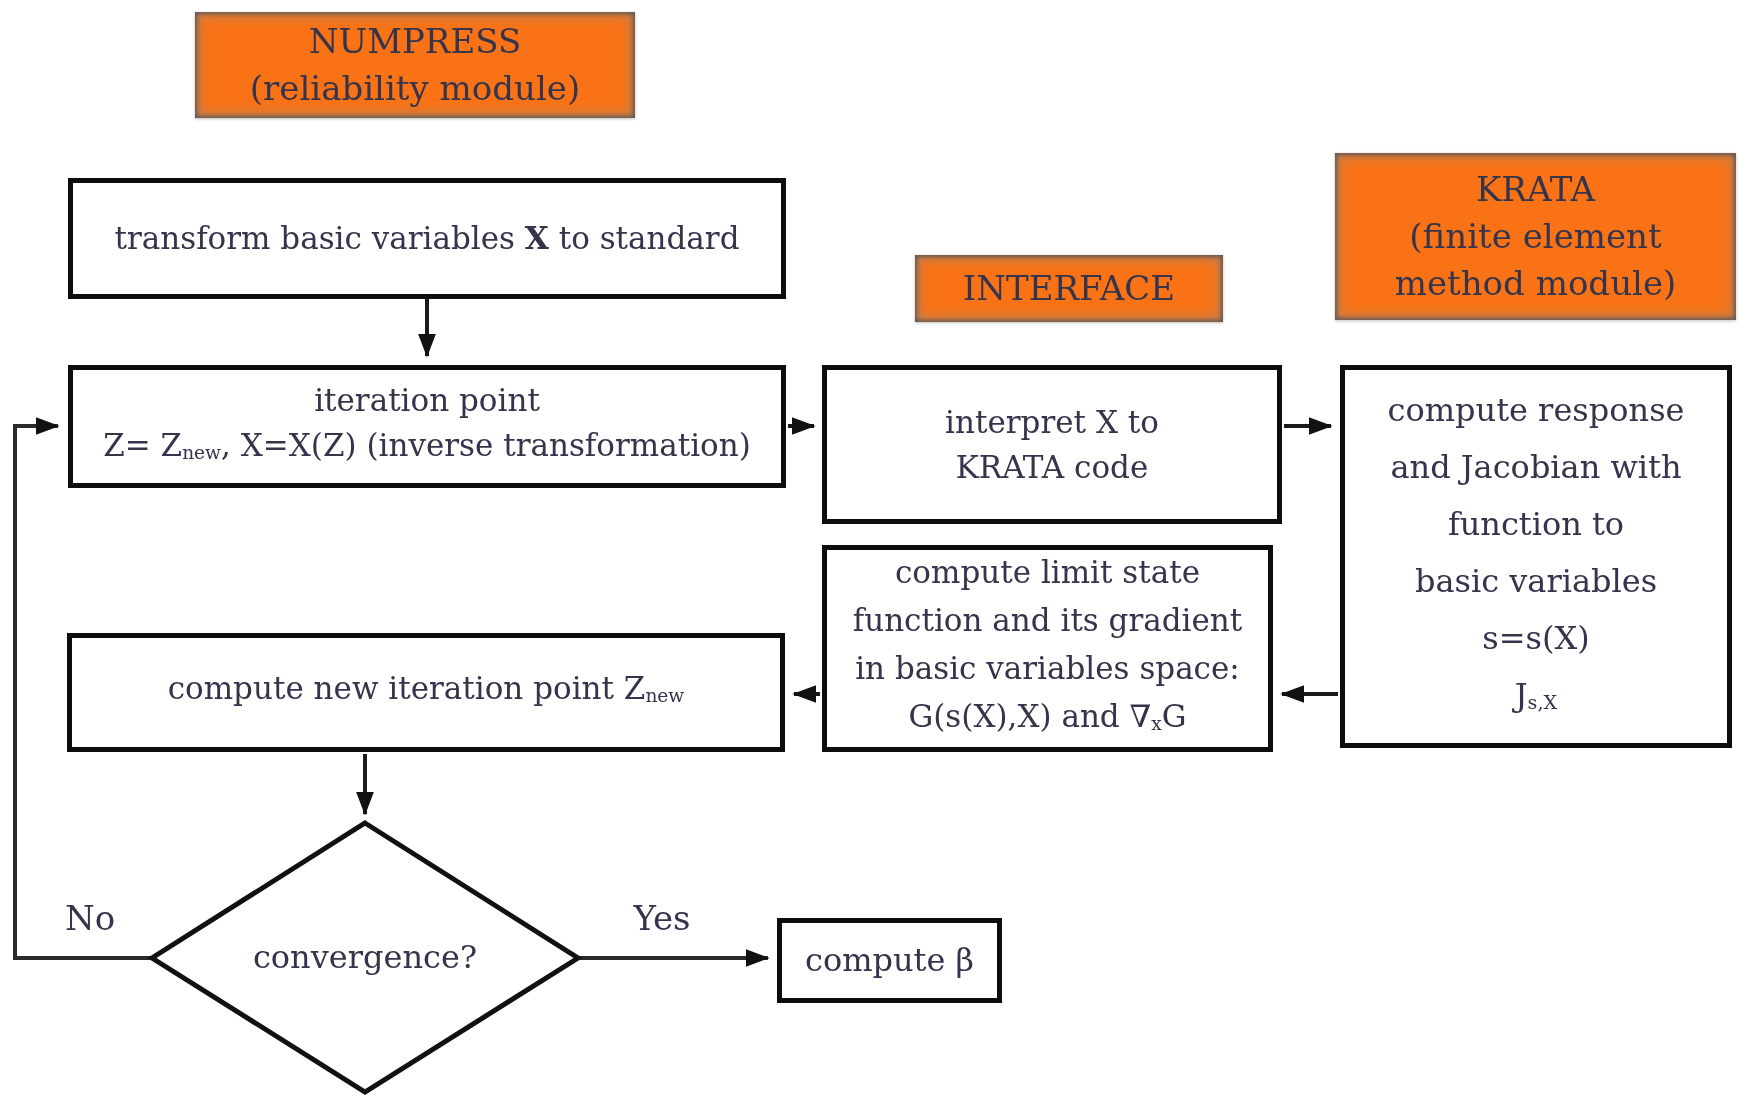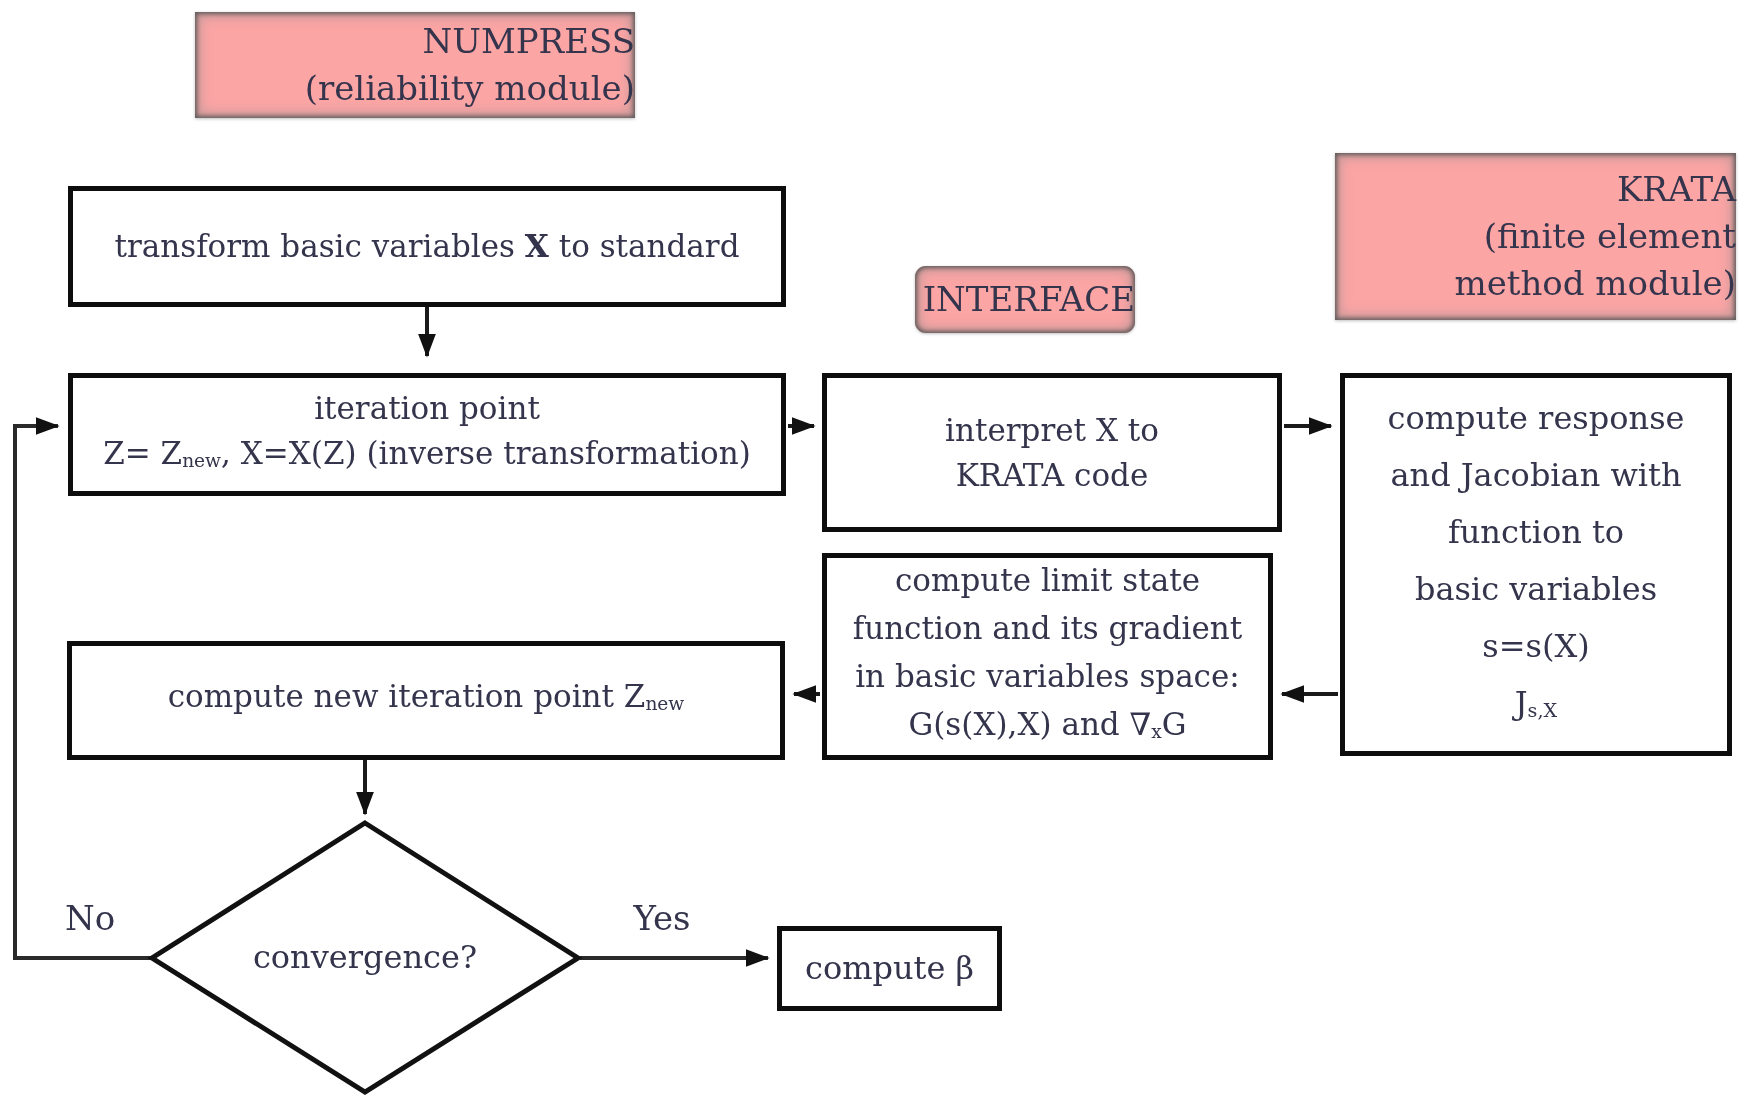--- a/index.html
+++ b/index.html
@@ -10,29 +10,29 @@
     color:#34344c;
   }
   .canvas { position:relative; width:1754px; height:1110px; background:#ffffff; overflow:hidden; }
 
   .connectors { position:absolute; left:0; top:0; z-index:1; }
 
   .node {
     position:absolute; z-index:2; background:#ffffff;
     border:5px solid #0d0d0d;
     display:flex; flex-direction:column; align-items:center; justify-content:center;
-    text-align:center; font-size:31px; line-height:45px;margin-top:8px;
+    text-align:center; font-size:31px; line-height:45px;
   }
   .node.krata-compute { font-size:32px; line-height:57px; }
   .node.limit { line-height:48px; }
   .node.beta { font-size:32px; }
 
   .hdr {
-    position:absolute; z-index:2; background:#fca5a5;
-    display:flex; flex-direction:column; align-items:flex-end; justify-content:center;
+    position:absolute; z-index:2; background:#f97316;
+    display:flex; flex-direction:column; align-items:center; justify-content:center;
     text-align:center; font-size:34px; line-height:47px;
     box-shadow:
       inset 0 0 4px 2px rgba(80,80,80,0.85),
       inset 0 0 12px 5px rgba(140,140,140,0.50),
       0 1px 3px rgba(0,0,0,0.25);
   }
 
   .rt-sub { font-size:0.60em; vertical-align:-0.18em; letter-spacing:0; }
   .rt-b { font-weight:700; }
 
@@ -61,21 +61,21 @@
     <polyline points="152,958 15,958 15,426 58,426" fill="none" stroke="#2a2a2a" stroke-width="4" marker-end="url(#ah)"></polyline>
 
     <polygon points="365,823 578,958 365,1092 152,958" fill="#ffffff" stroke="#111111" stroke-width="5"></polygon>
   </svg>
 
   <div class="hdr" style="left:195px; top:12px; width:440px; height:106px;">
     <div>NUMPRESS</div>
     <div>(reliability module)</div>
   </div>
 
-  <div class="hdr" style="left:915px; top:266px; width:220px; height:67px;border-radius:11px;">
+  <div class="hdr" style="left:915px; top:255px; width:308px; height:67px;">
     <div>INTERFACE</div>
   </div>
 
   <div class="hdr" style="left:1335px; top:153px; width:401px; height:167px;">
     <div>KRATA</div>
     <div>(finite element</div>
     <div>method module)</div>
   </div>
 
   <div class="node" style="left:68px; top:178px; width:718px; height:121px;">

